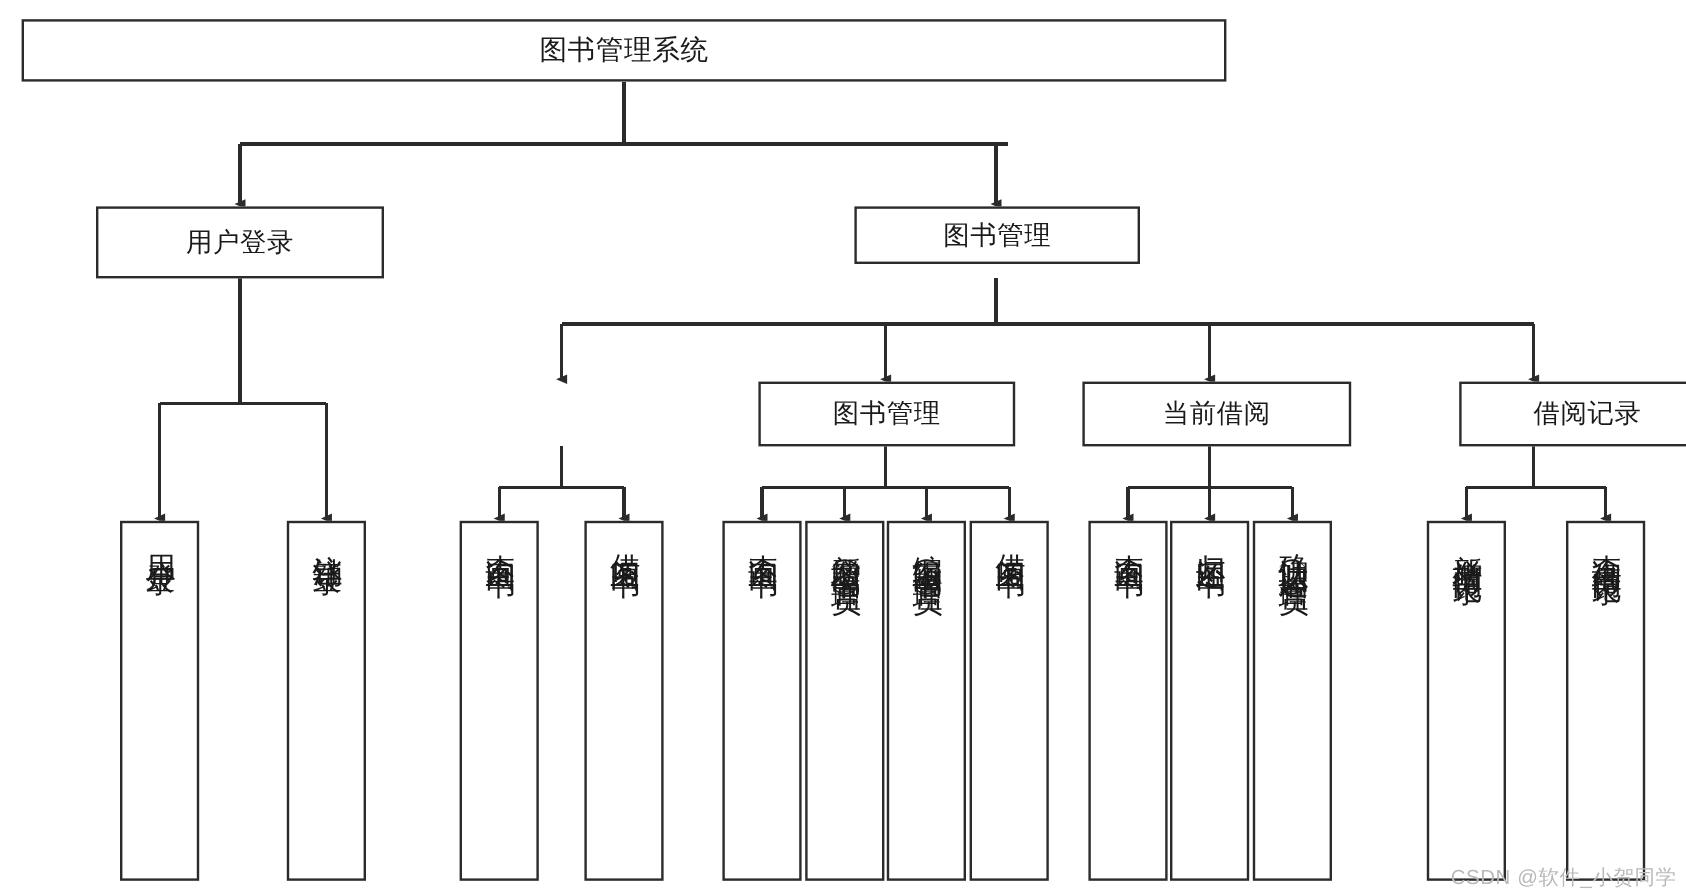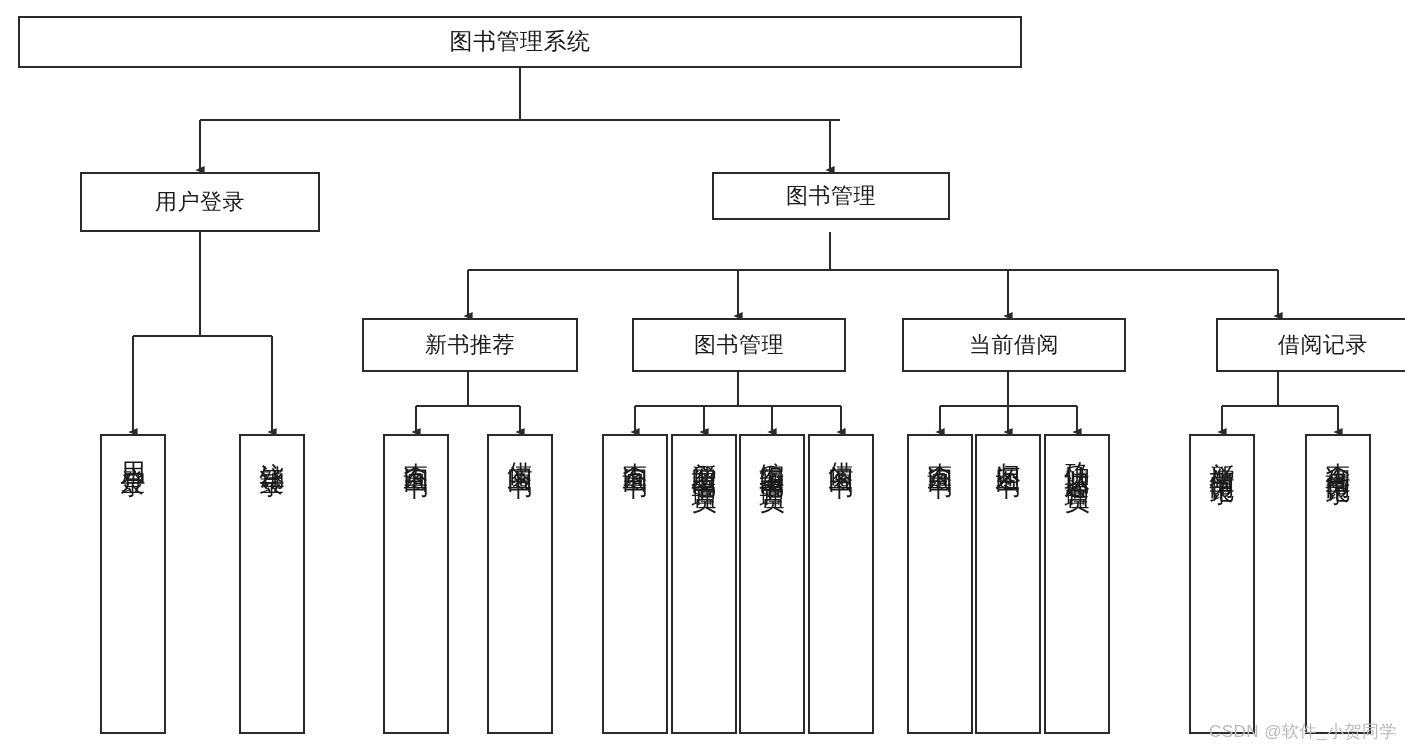--- a/index.html
+++ b/index.html
@@ -132,23 +132,20 @@
     <span class="node-label">图书管理系统</span>
   </div>
 
   <div class="node horiz" style="left:80px; top:172px; width:240px; height:60px;">
     <span class="node-label">用户登录</span>
   </div>
   <div class="node horiz" style="left:712px; top:172px; width:238px; height:48px;">
     <span class="node-label">图书管理</span>
   </div>
 
-  <div class="node horiz" style="left:362px; top:318px; width:216px; height:54px;">
-    <span class="node-label">新书推荐</span>
-  </div>
   <div class="node horiz" style="left:632px; top:318px; width:214px; height:54px;">
     <span class="node-label">图书管理</span>
   </div>
   <div class="node horiz" style="left:902px; top:318px; width:224px; height:54px;">
     <span class="node-label">当前借阅</span>
   </div>
   <div class="node horiz" style="left:1172px; top:318px; width:214px; height:54px;margin-left:44px;">
     <span class="node-label">借阅记录</span>
   </div>
 

